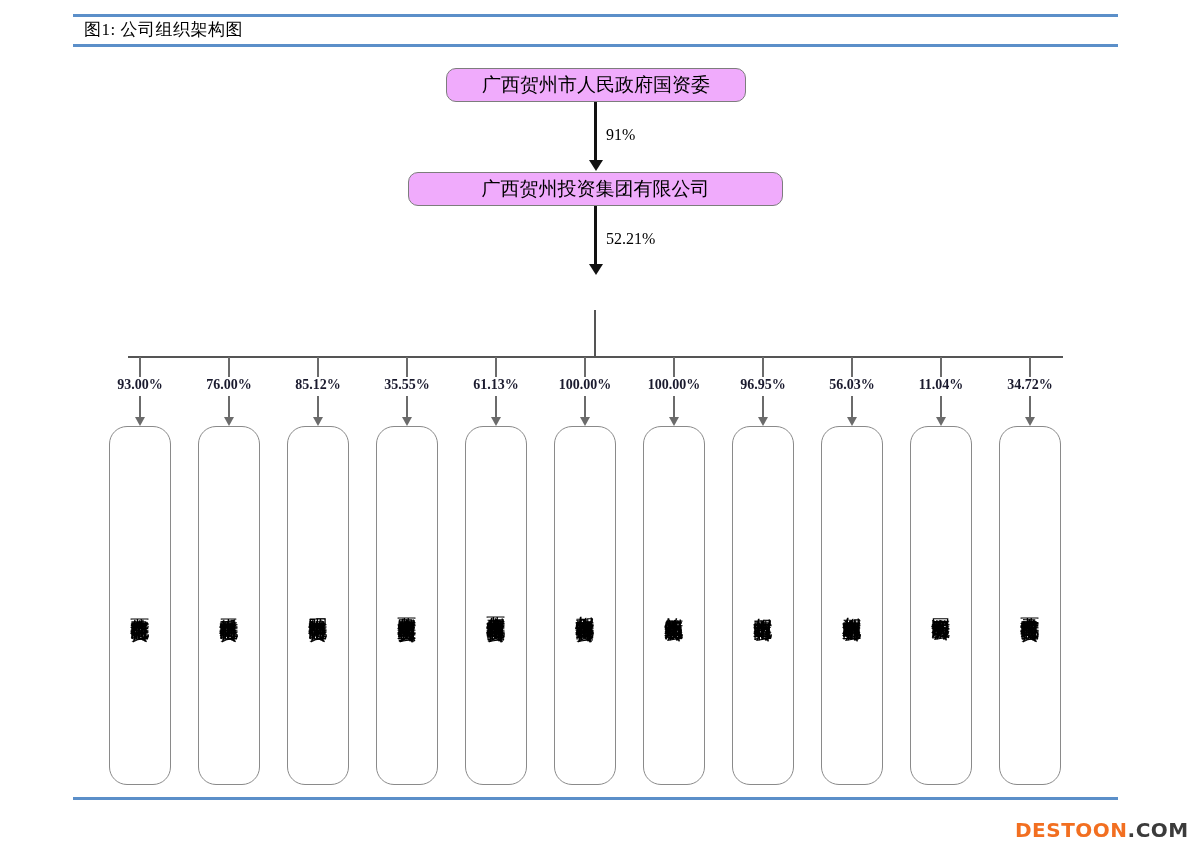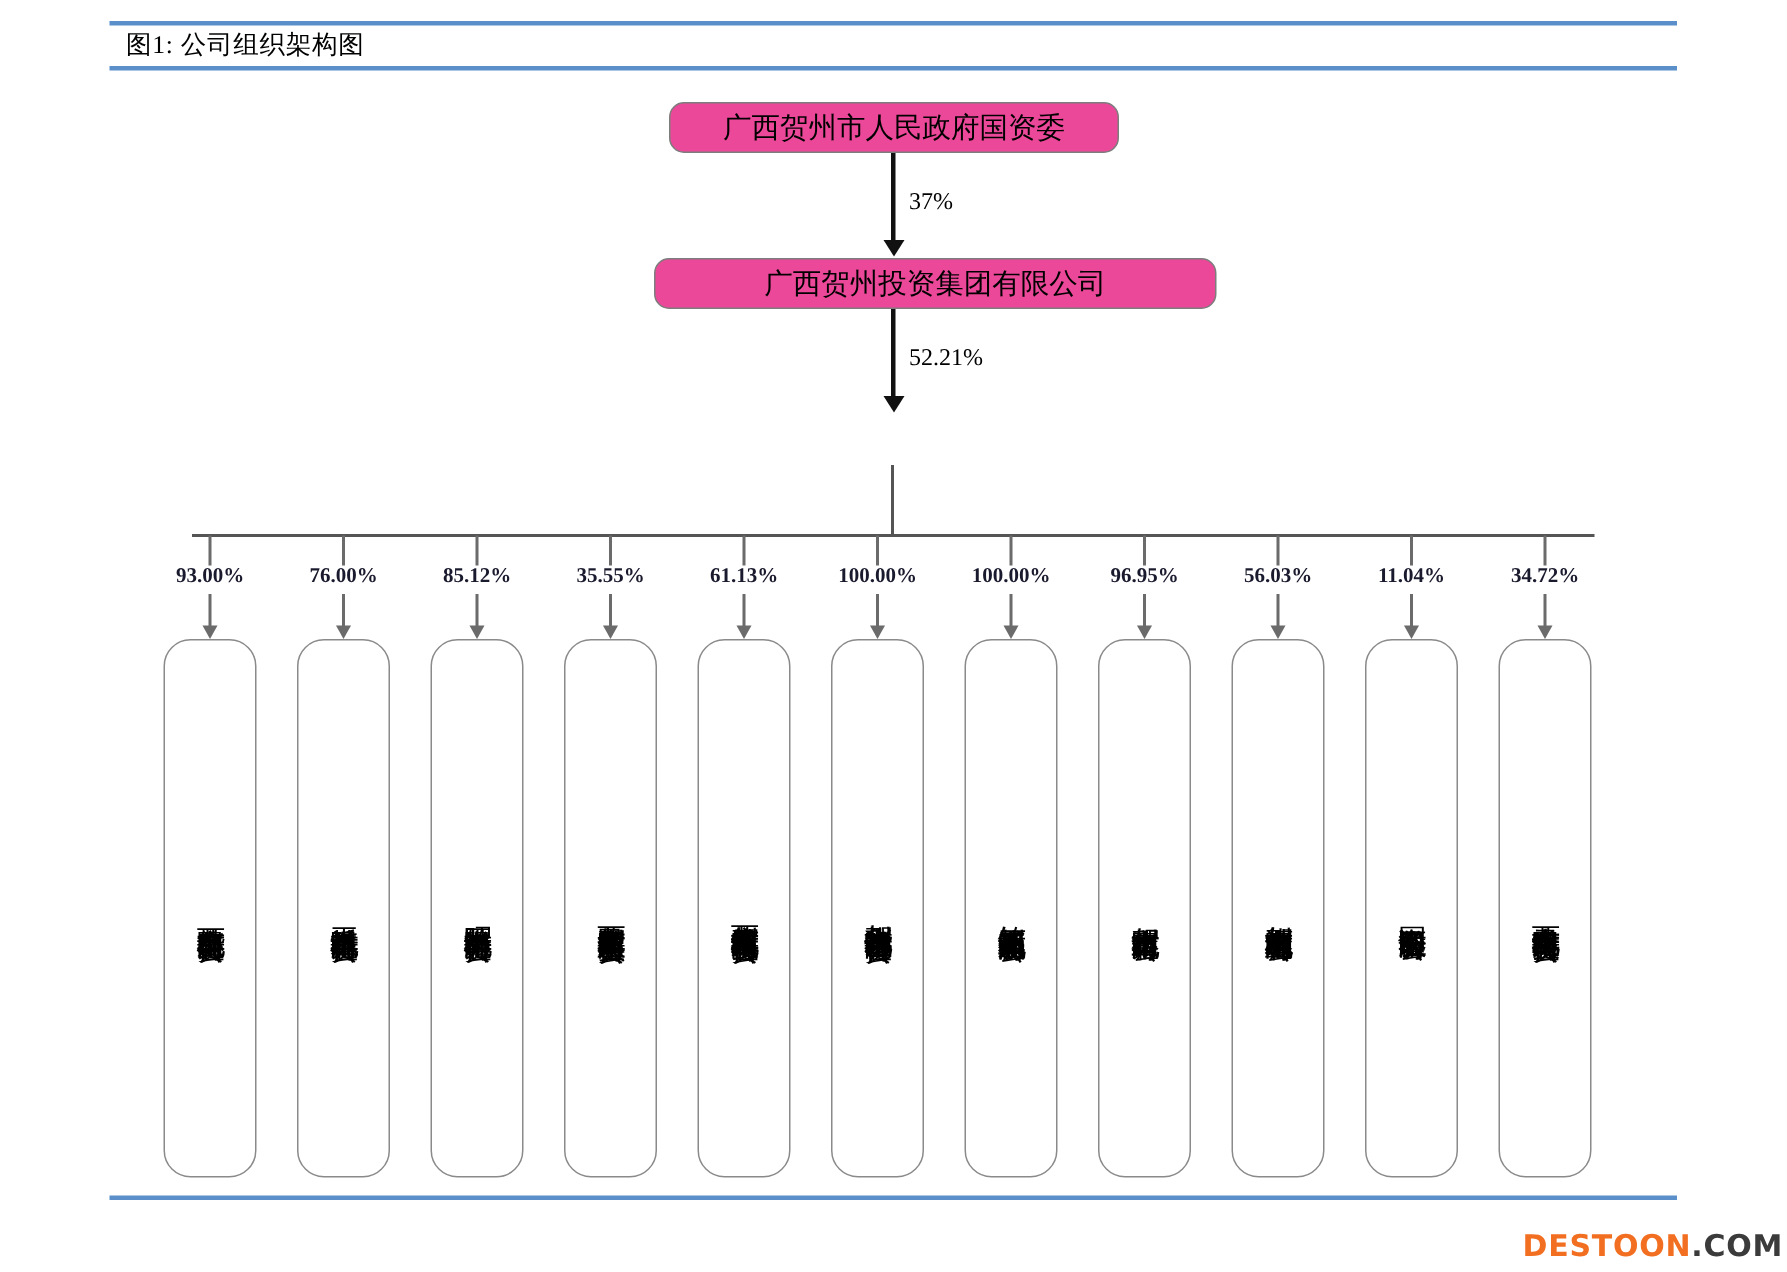--- a/index.html
+++ b/index.html
@@ -66,38 +66,37 @@
     text-shadow: 1px 1px 0 rgba(255,255,255,0.9);
   }
   #watermark .wm-a { color: #f26f21; margin-top: 47px; }
   #watermark .wm-b { color: #3b3b3b; }
 
   
   .node {
     position: absolute;
     border: 1.4px solid #7d7d7d;
     border-radius: 10px;
-    background: #ec4899;
+    background: #f0abfc;
     display: flex;
     align-items: center;
     justify-content: center;
     color: #000000;
     white-space: nowrap;
   }
 
   #node-sasac {
     left: 446px; top: 68px;
     width: 300px; height: 34px;
     font-size: 19px;
   }
   #node-group {
     left: 408px; top: 172px;
     width: 375px; height: 34px;
     font-size: 19px;
-    margin-left: 28px;
   }
   #node-listco {
     left: 408px; top: 276px;
     width: 375px; height: 34px;
     font-size: 19px;
   }
 
   
   .varrow {
     position: absolute;
@@ -208,21 +207,21 @@
 
 <div id="page">
 
   <div class="rule top"></div>
   <div id="fig-title">图1: 公司组织架构图</div>
   <div class="rule bottom"></div>
 
   <div class="node" id="node-sasac">广西贺州市人民政府国资委</div>
 
   <div class="varrow" id="arrow-1"></div>
-  <div class="pct-top" id="pct-100">37%</div>
+  <div class="pct-top" id="pct-100">91%</div>
 
   <div class="node" id="node-group">广西贺州投资集团有限公司</div>
 
   <div class="varrow" id="arrow-2"></div>
   <div class="pct-top" id="pct-5221">52.21%</div>
 
 
   <div id="stem"></div>
   <div id="bus"></div>
 

